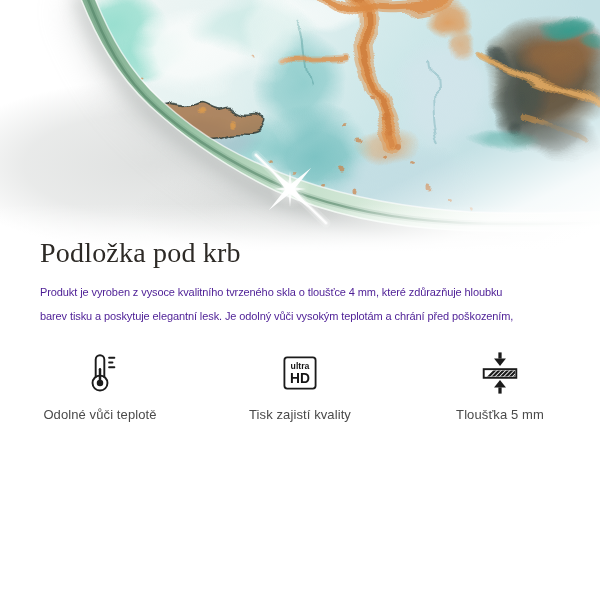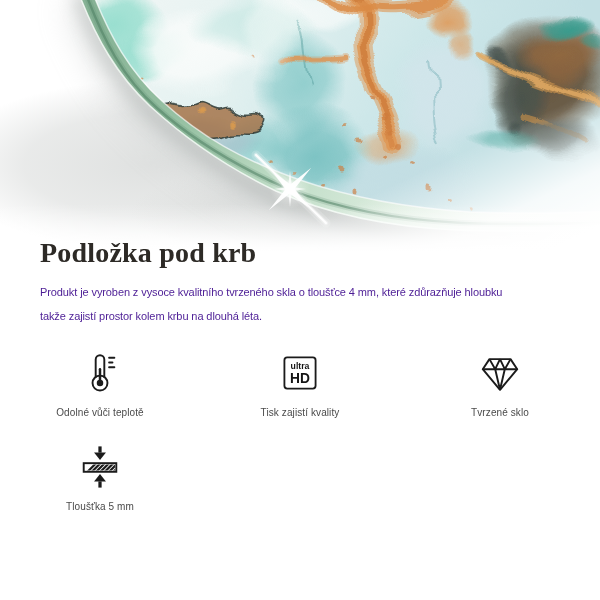--- a/index.html
+++ b/index.html
@@ -4,32 +4,32 @@
 <style>
   html,body{margin:0;padding:0;}
   body{
     width:600px;height:600px;overflow:hidden;background:#ffffff;
     font-family:"Liberation Sans", sans-serif;color:#222;
   }
   .hero{position:relative;height:234px;}
   .hero svg{position:absolute;top:0;left:0;display:block;}
   .content{position:relative;padding:0 40px;z-index:2;}
   .title{
-    font-family:"Liberation Serif", serif;font-weight:700;color:#2d2a26;
+    font-family:"Liberation Serif", serif;font-weight:400;color:#2d2a26;
     font-size:28px;line-height:34px;margin:2px 0 0 0;letter-spacing:.2px;
   }
   .desc{margin-top:10px;font-size:11px;line-height:24px;color:#4c1d95;letter-spacing:-0.1px;}
   .desc div{white-space:nowrap;}
   .features{
     margin-top:22px;display:grid;grid-template-columns:repeat(3,200px);
     row-gap:26px;width:600px;position:relative;z-index:2;
   }
   .feature{display:flex;flex-direction:column;align-items:center;}
   .f-icon{height:46px;display:flex;align-items:center;justify-content:center;}
-  .f-label{margin-top:11px;font-size:10px;color:#4a4a4a;letter-spacing:.1px;}
+  .f-label{margin-top:11px;font-size:13px;color:#4a4a4a;letter-spacing:.1px;}
   .ic{stroke:#1b1b1b;fill:none;stroke-width:2;}
 </style>
 </head>
 <body>
 
 <div class="hero">
   <svg width="600" height="256" viewBox="0 0 600 256">
     <defs>
       <radialGradient id="gMint">
           <stop offset="0" stop-color="#9adfd0"></stop>
@@ -258,21 +258,21 @@
     </g>
   </svg>
 </div>
 
 <div class="content">
   <h1 class="title">
     <span>Podložka pod krb</span><br>
   </h1>
   <div class="desc">
     <div>Produkt je vyroben z vysoce kvalitního tvrzeného skla o tloušťce 4 mm, které zdůrazňuje hloubku</div>
-    <div>takže zajistí prostor kolem krbu na dlouhá léta.</div>
+    <div>barev tisku a poskytuje elegantní lesk. Je odolný vůči vysokým teplotám a chrání před poškozením,</div>
   </div>
 </div>
 
 <div class="features">
 
   <div class="feature">
     <div class="f-icon">
       <svg width="46" height="46" viewBox="0 0 48 48">
         <path class="ic" d="M 19.5,28 V 10 a 4.5,4.5 0 0 1 9,0 V 28" stroke-linecap="round"></path>
         <circle class="ic" cx="24" cy="34.5" r="7.8"></circle>
@@ -293,31 +293,20 @@
       <svg width="44" height="44" viewBox="0 0 48 48">
         <rect class="ic" x="7" y="7" width="34" height="34" rx="3" stroke-width="2.6"></rect>
         <text x="24" y="20" text-anchor="middle" font-family="Liberation Sans, sans-serif" font-size="9.5" font-weight="bold" fill="#141414">ultra</text>
         <text x="24" y="35" text-anchor="middle" font-family="Liberation Sans, sans-serif" font-size="15" font-weight="bold" fill="#141414">HD</text>
       </svg>
     </div>
     <div class="f-label">Tisk zajistí kvality</div>
   </div>
 
 
-  <div class="feature">
-    <div class="f-icon">
-      <svg width="46" height="46" viewBox="0 0 48 48">
-        <g class="ic" stroke-width="2" stroke-linejoin="round">
-          <path d="M 13,9.5 H 35 L 42,20 L 24,41.5 L 6,20 Z"></path>
-          <path d="M 6,20 H 42 M 13,9.5 L 19,20 M 24,9.5 L 19,20 M 24,9.5 L 29,20 M 35,9.5 L 29,20 M 19,20 L 24,41.5 M 29,20 L 24,41.5"></path>
-        </g>
-      </svg>
-    </div>
-    <div class="f-label">Tvrzené sklo</div>
-  </div>
 
 
   <div class="feature">
     <div class="f-icon">
       <svg width="46" height="46" viewBox="0 0 48 48">
         <defs>
             <clipPath id="barClip">
               <rect x="8.4" y="21.4" width="31.2" height="6.2"></rect>
             </clipPath>
           </defs>

